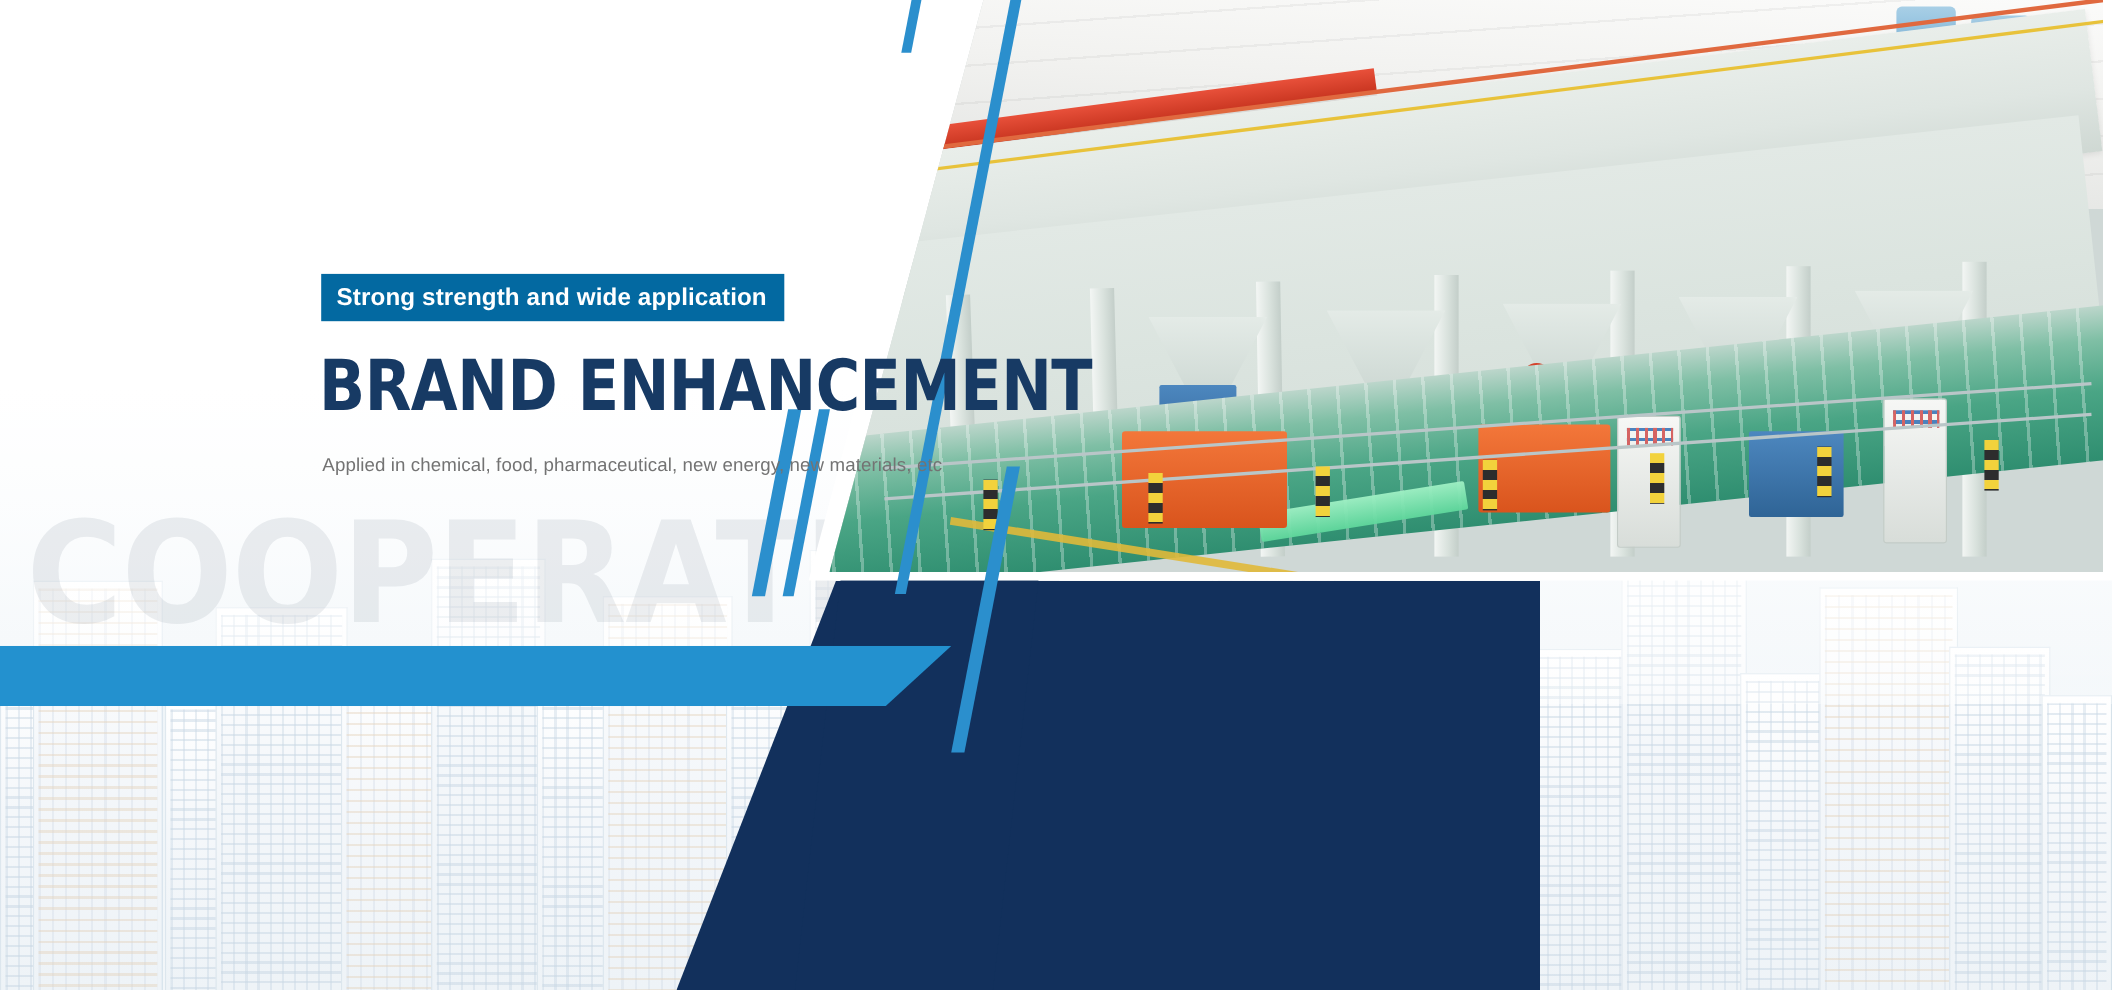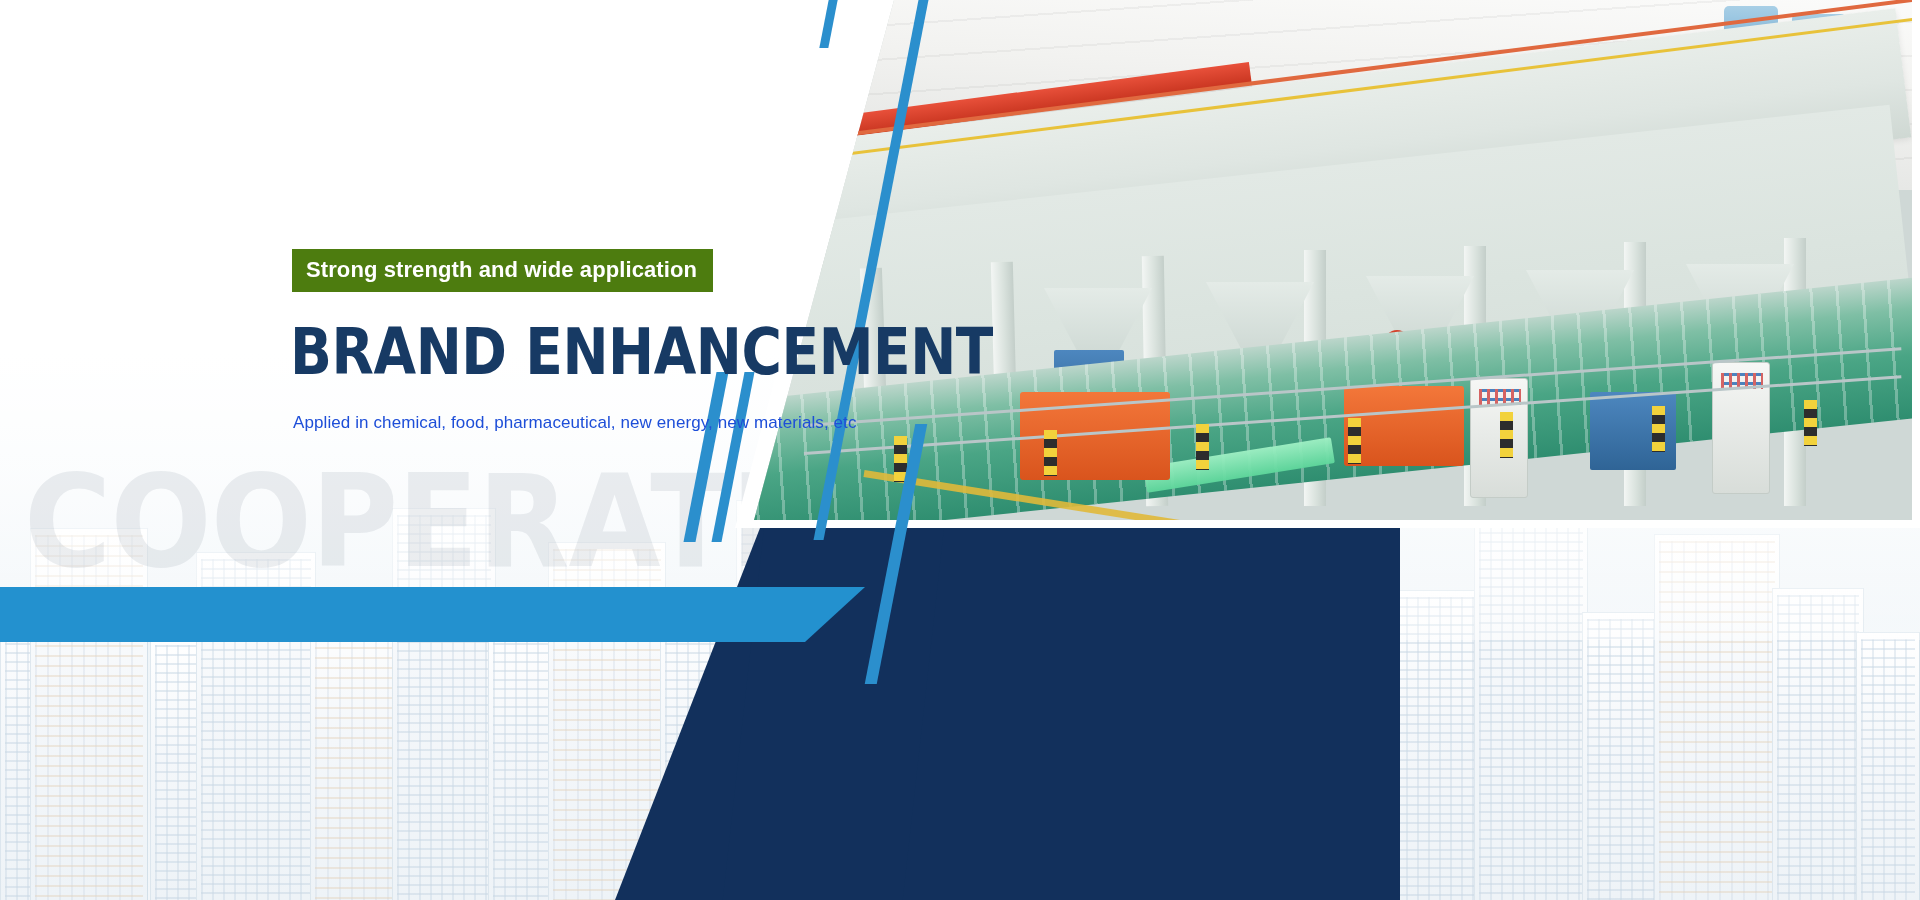--- a/index.html
+++ b/index.html
@@ -199,38 +199,38 @@
     transform:scaleX(.93);
     transform-origin:left center;
     font-family:"DejaVu Sans", sans-serif;
     white-space:nowrap;
     pointer-events:none;
   }
 
   
   .badge{
     position:absolute; left:292px; top:249px;
-    background:#4d7c0f; color:#fff;
+    background:#0369a1; color:#fff;
     padding:10px 16px 11px 14px;
     font-size:22px; font-weight:700; letter-spacing:.1px;
     line-height:1;
   }
   .headline{
     position:absolute; left:290px; top:320px;
     font-family:"DejaVu Sans", sans-serif;
     font-size:64px; font-weight:700;
     letter-spacing:-0.5px;
     color:#173a64;
     transform:scaleX(.86); transform-origin:left top;
     white-space:nowrap;
     line-height:1;
   }
   .subline{
     position:absolute; left:293px; top:413px;
-    font-size:17px; color:#1d4ed8; letter-spacing:.1px;
+    font-size:17px; color:#737373; letter-spacing:.1px;
     white-space:nowrap;
   }
 
   
   .ribbon{
     position:absolute; left:0; top:587px; width:865px; height:55px;
     background:#2391cf;
     -webkit-clip-path:polygon(0 0, 865px 0, 805px 55px, 0 55px);
             clip-path:polygon(0 0, 865px 0, 805px 55px, 0 55px);
   }

